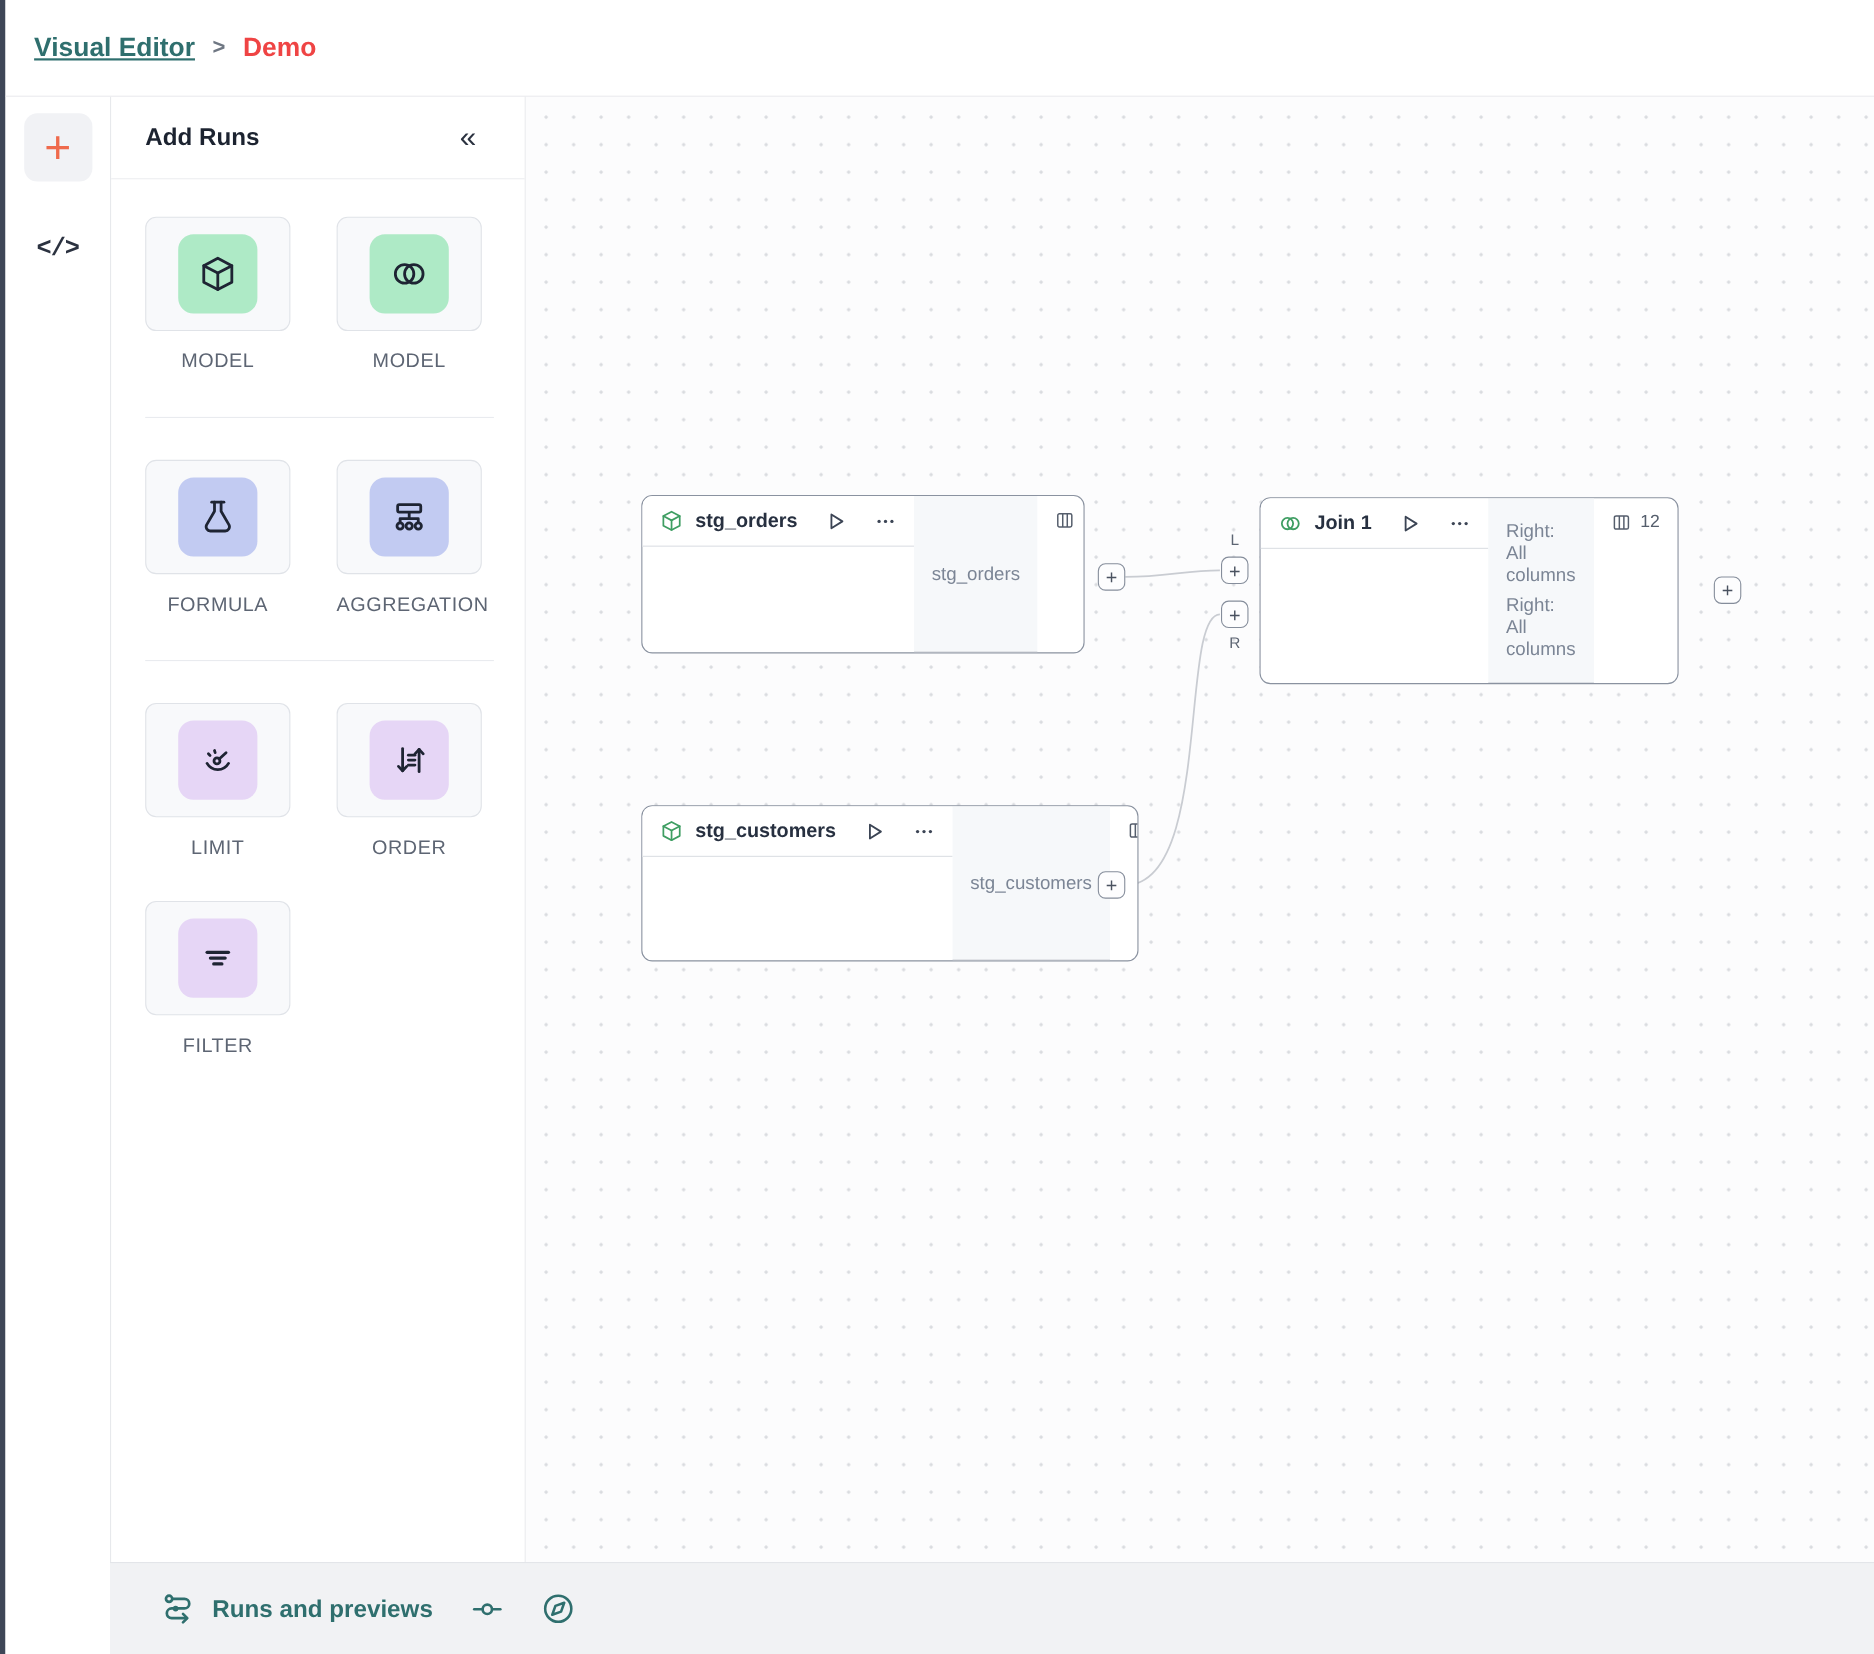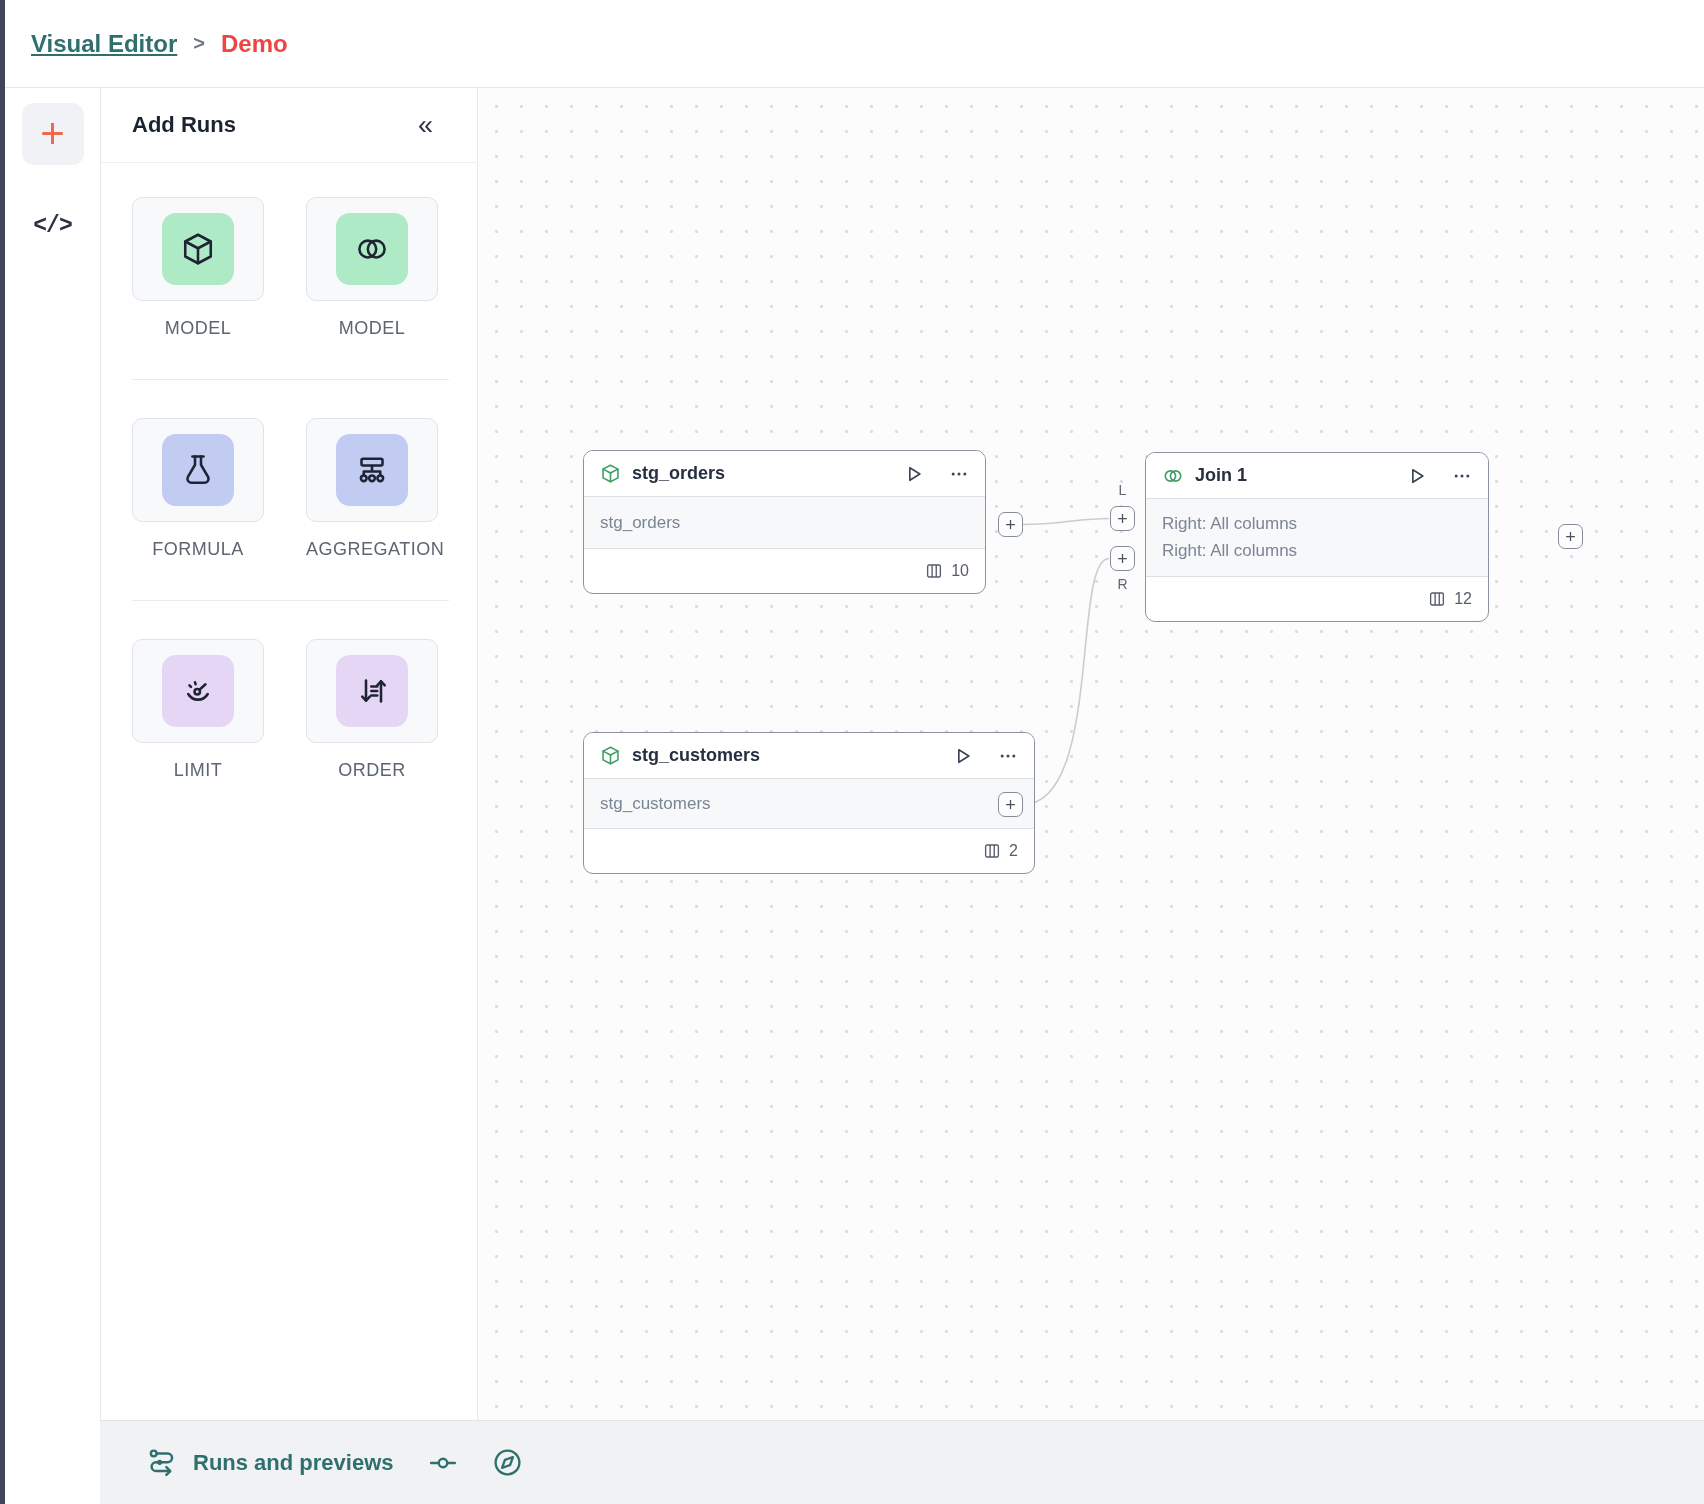--- a/index.html
+++ b/index.html
@@ -34,21 +34,21 @@
   .tile-inner { width:72px; height:72px; border-radius:14px; display:flex; align-items:center; justify-content:center; }
   .tint-green { background:#aeeac6; }
   .tint-blue { background:#c2cbf2; }
   .tint-purple { background:#e6d6f6; }
   .tile-label { display:block; margin-top:17px; font-size:18px; color:#5d6573; letter-spacing:0.5px; }
   .group-divider { border:none; border-top:1px solid #e9ebef; margin:2px 0 38px 0; }
 
   
   .canvas { flex:1; position:relative; background-color:#fcfcfd; background-image:radial-gradient(circle, #d9dbdf 1.3px, transparent 1.6px); background-size:25px 25px; background-position:6px 6px; overflow:hidden; }
   .edges { position:absolute; inset:0; width:100%; height:100%; z-index:1; pointer-events:none; }
-  .node { position:absolute; z-index:2; background:#fff; border:1.5px solid #8a92a0; border-radius:10px; display:flex; flex-direction:column; overflow:hidden; cursor:grab; }
+  .node { position:absolute; z-index:2; background:#fff; border:1.5px solid #8a92a0; border-radius:10px; display:flex; flex-direction:row; overflow:hidden; cursor:grab; }
   .node-header { height:46px; flex:0 0 46px; display:flex; align-items:center; gap:11px; padding:0 16px; background:#fff; border-bottom:1px solid #dcdfe4; }
   .node-title { font-size:18px; font-weight:600; color:#273040; flex:1; white-space:nowrap; }
   .node-actionbtn { background:none; border:none; cursor:pointer; display:flex; align-items:center; padding:0; margin-left:14px; }
   .node-body { flex:1; background:#f6f8fa; border-bottom:1px solid #dcdfe4; padding:10px 16px; display:flex; flex-direction:column; justify-content:center; gap:7px; }
   .node-body span { font-size:17px; color:#7b8595; }
   .node-footer { height:44px; flex:0 0 44px; display:flex; align-items:center; justify-content:flex-end; gap:8px; padding:0 16px; }
   .col-count { font-size:16px; color:#555e6c; }
   .handle { position:absolute; z-index:3; width:25px; height:25px; background:#fdfdfe; border:1.5px solid #858d9b; border-radius:7px; color:#4a5260; font-size:18px; line-height:1; display:flex; align-items:center; justify-content:center; cursor:pointer; padding:0; font-family:"Liberation Sans",sans-serif; }
   .port-label { position:absolute; z-index:3; width:25px; text-align:center; font-size:14px; color:#5d6573; }
 
@@ -169,20 +169,32 @@
                         <path d="M11.5 9 h4"></path>
                         <path d="M11.5 12 h4"></path>
                         <path d="M11.5 15 h4"></path>
                         <path d="M18 19 V5.5"></path>
                         <path d="m15.5 8.2 2.5-2.7 2.5 2.7"></path>
                       </svg>
                   </span>
                 </div>
                 <span class="tile-label">ORDER</span>
               </div>
+              <div class="tile-cell">
+                <div class="tile-box">
+                  <span class="tile-inner tint-purple">
+                    <svg width="36" height="36" viewBox="0 0 24 24" fill="none" stroke="#1e2433" stroke-width="1.9" stroke-linecap="round">
+                        <path d="M5.5 8.5 h13"></path>
+                        <path d="M7.5 12 h9"></path>
+                        <path d="M9.5 15.5 h5"></path>
+                      </svg>
+                  </span>
+                </div>
+                <span class="tile-label">FILTER</span>
+              </div>
             </div>
 
           </div>
         </div>
 
         <div class="canvas">
 
           <svg class="edges">
             <path d="M 545 436.5 C 582 436.5 600 430.5 631 430.5" stroke="#c9ccd2" stroke-width="1.6" fill="none"></path>
             <path d="M 545 716.5 C 624 716.5 594 471 631 470.5" stroke="#c9ccd2" stroke-width="1.6" fill="none"></path>
@@ -217,21 +229,21 @@
             <div class="node-footer">
               <svg width="18" height="18" viewBox="0 0 24 24" fill="none" stroke="#555e6c" stroke-width="1.8">
                   <rect x="3.5" y="4" width="17" height="16" rx="2"></rect>
                   <path d="M9.5 4 v16"></path>
                   <path d="M15 4 v16"></path>
                 </svg>
               <span class="col-count">10</span>
             </div>
           </div>
 
-          <div class="node" style="left:667px; top:364px; width:344px; height:170px;justify-content:space-between;">
+          <div class="node" style="left:667px; top:364px; width:381px; height:170px;justify-content:space-between;">
             <div class="node-header">
               <span style="display:flex;">
                 <svg width="22" height="22" viewBox="0 0 24 24" fill="none" stroke="#3f9e63" stroke-width="1.8">
                     <circle cx="9.2" cy="12" r="5.6"></circle>
                     <circle cx="14.8" cy="12" r="5.6"></circle>
                   </svg>
               </span>
               <span class="node-title">Join 1</span>
               <button class="node-actionbtn">
                 <svg width="20" height="20" viewBox="0 0 24 24" fill="none" stroke="#3c4555" stroke-width="2" stroke-linejoin="round">

